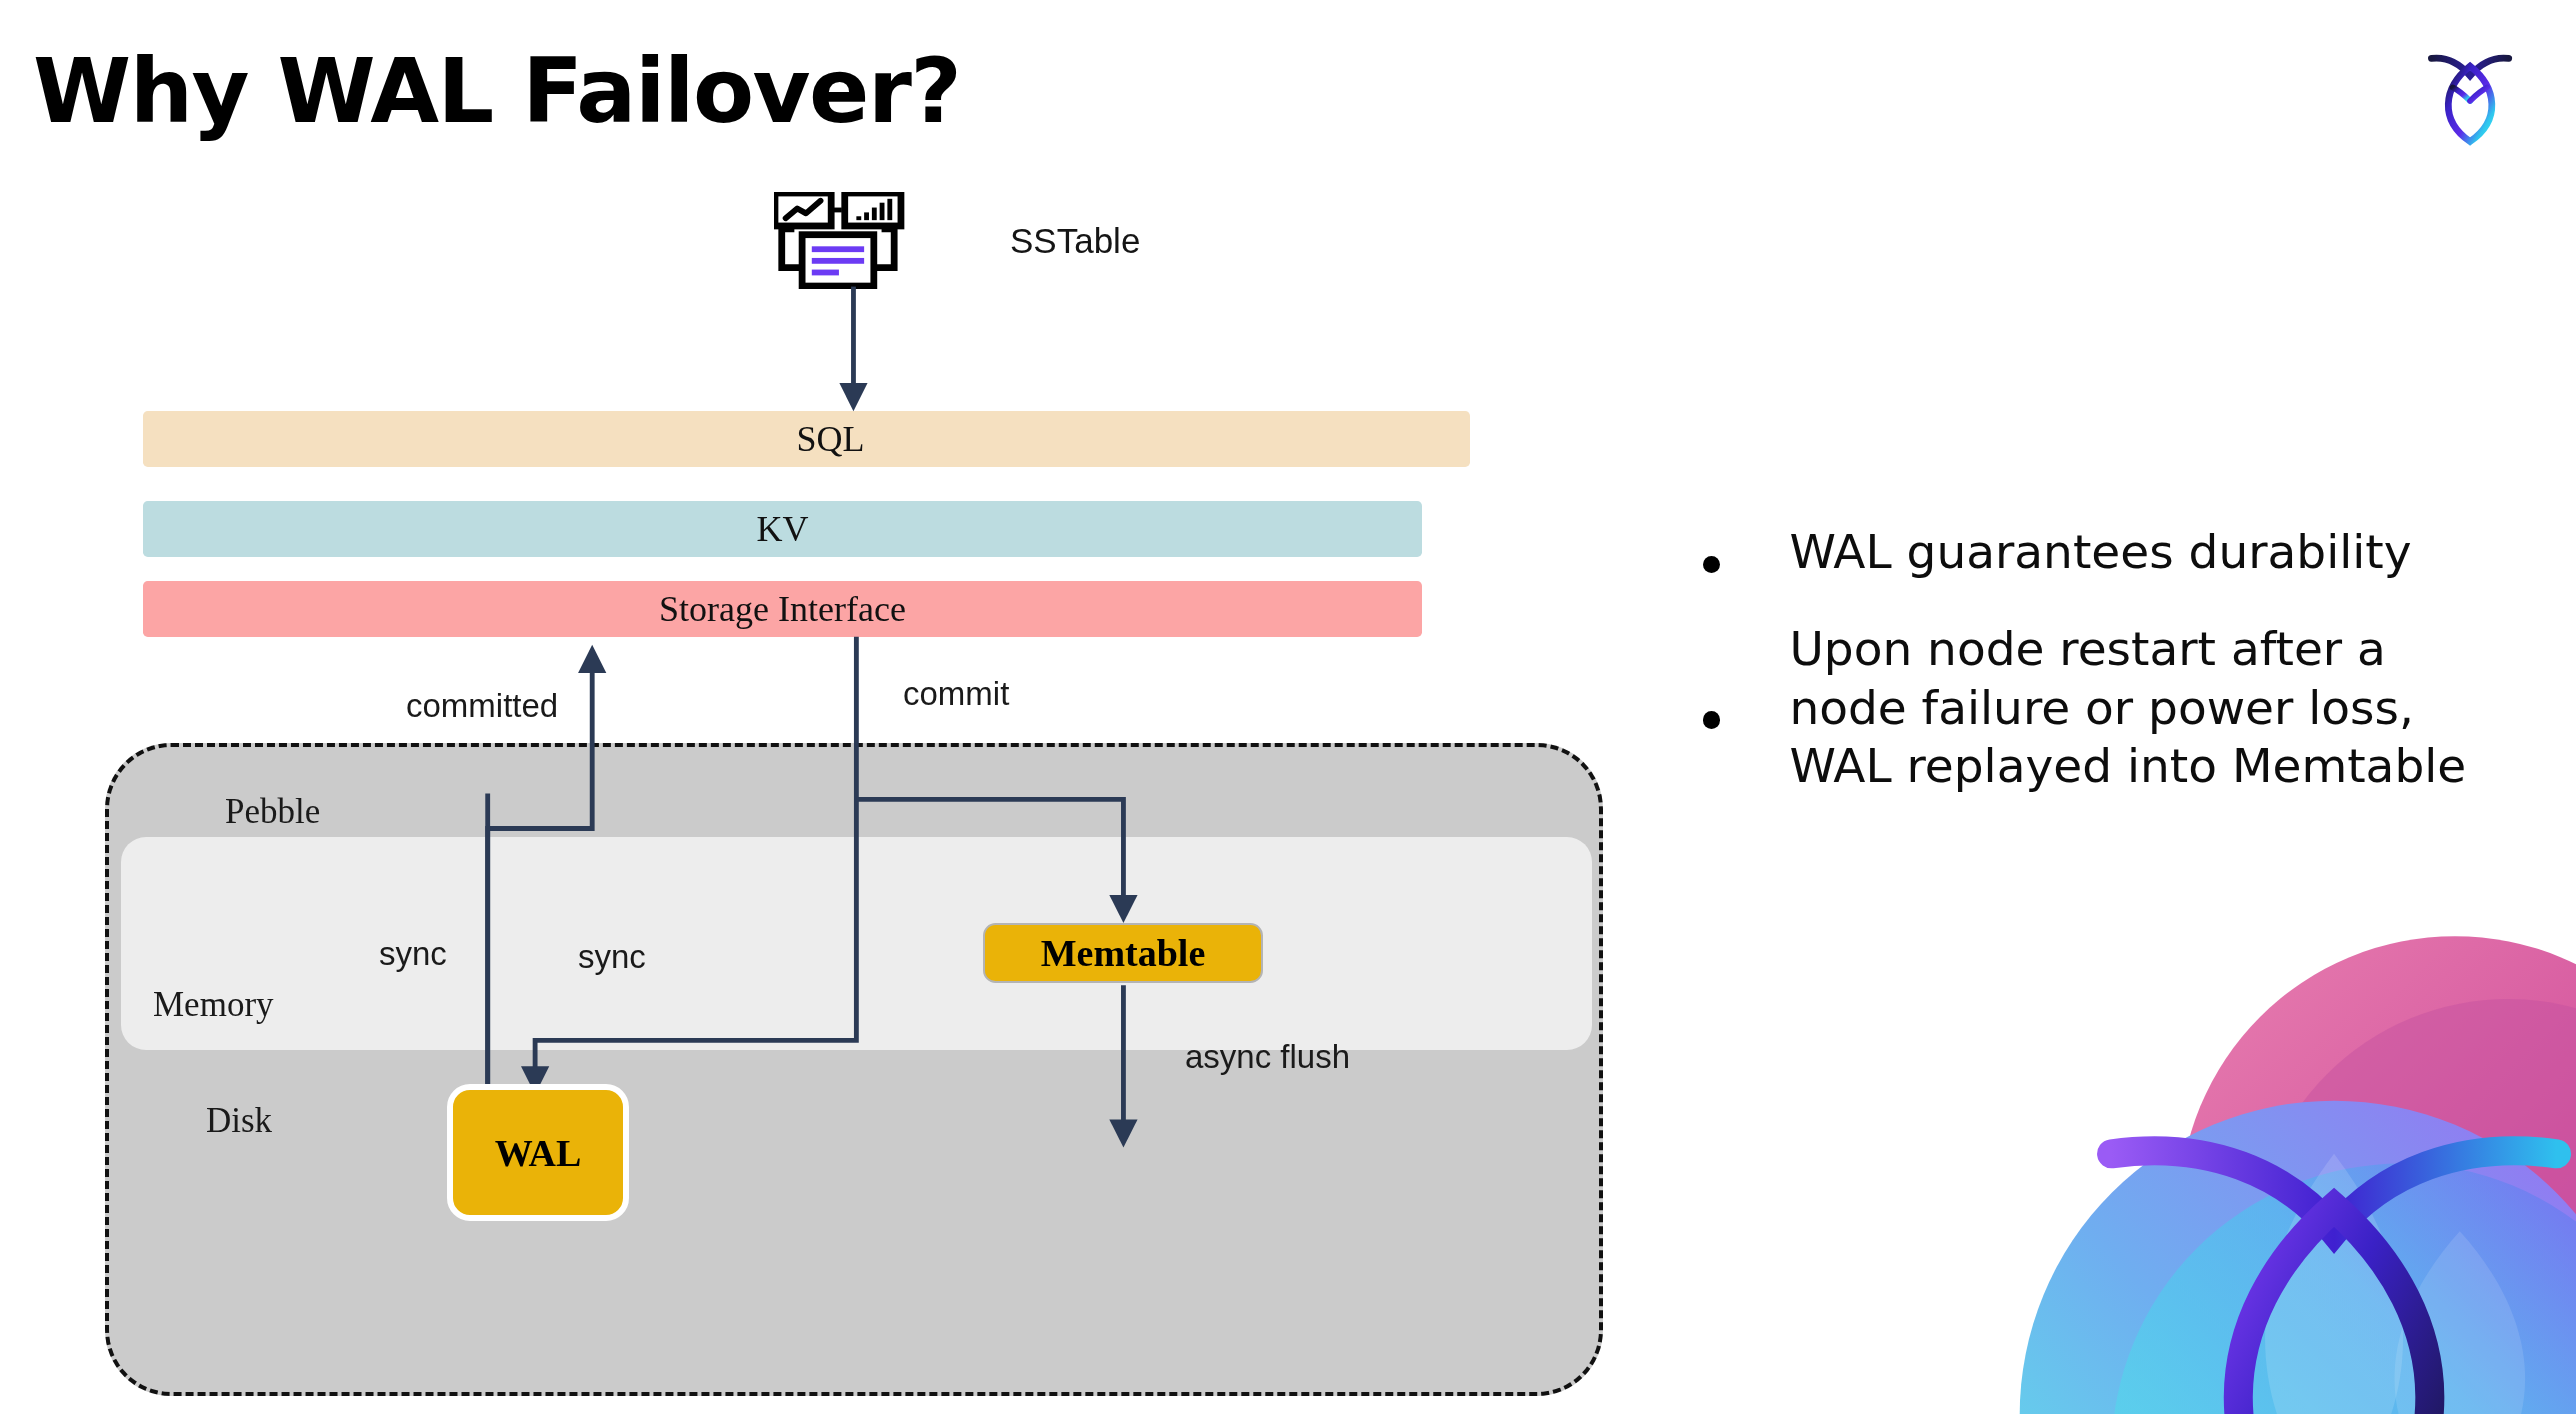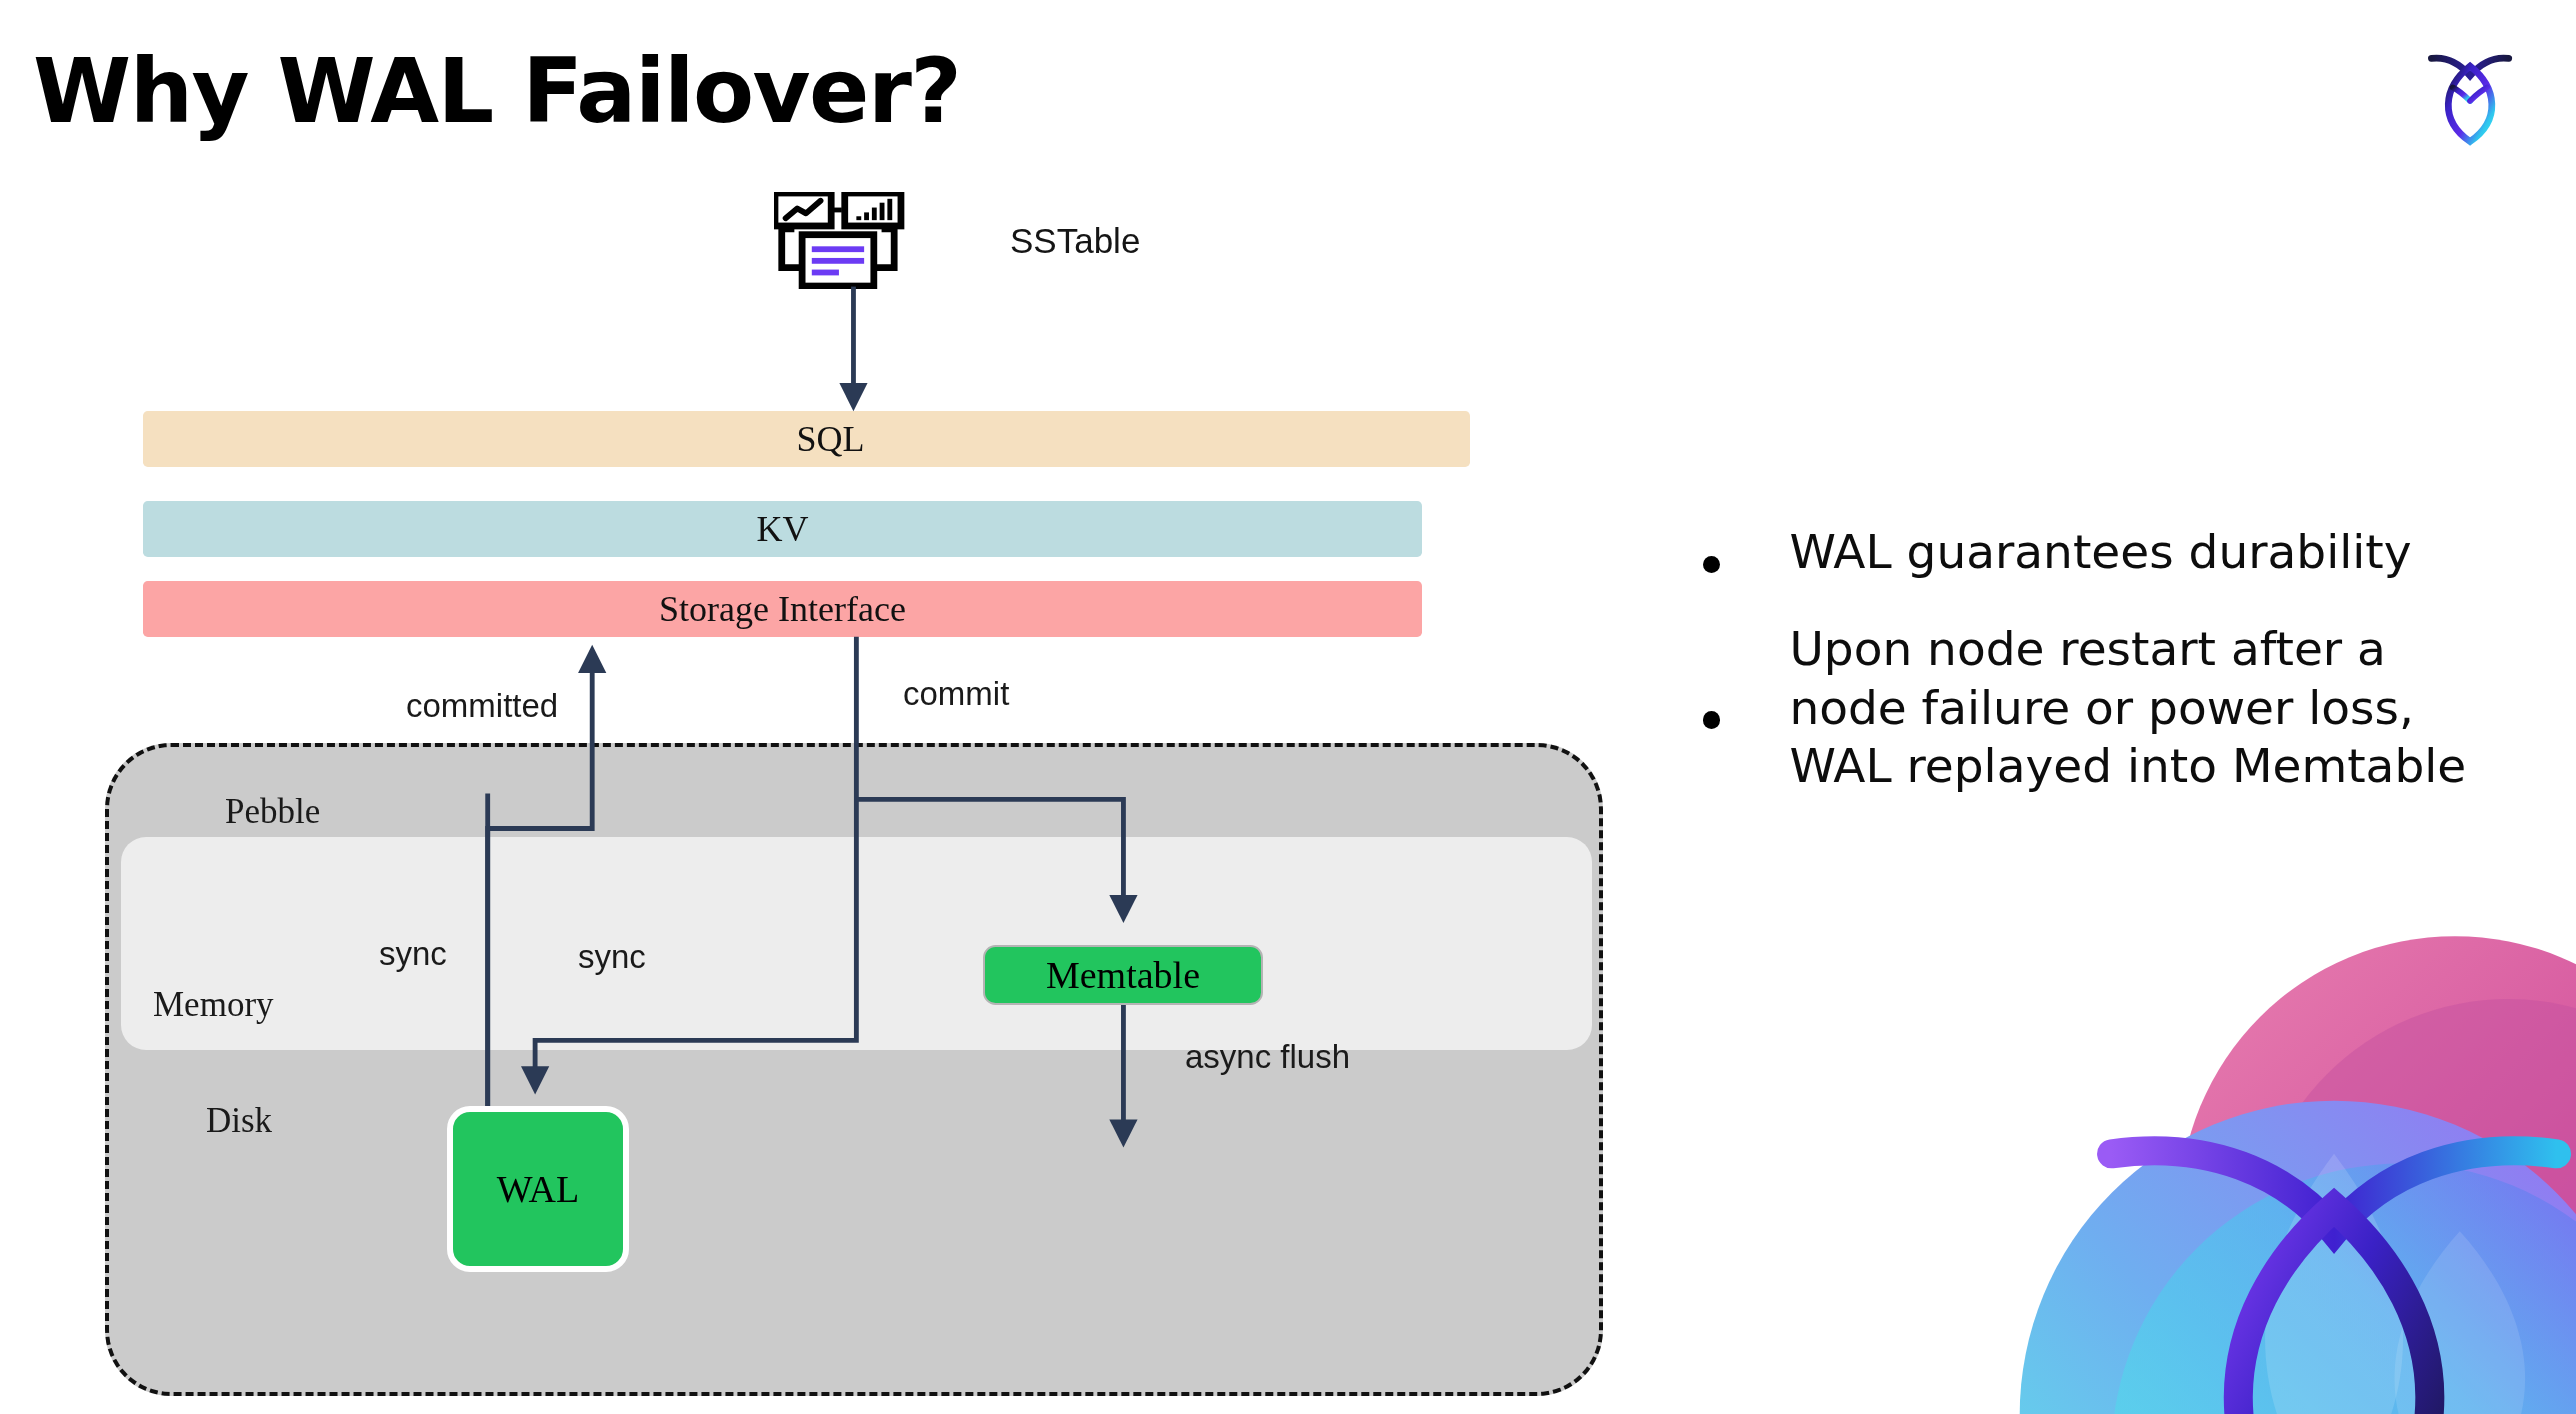--- a/index.html
+++ b/index.html
@@ -106,40 +106,39 @@
     color: #1a1a1a;
     white-space: nowrap;
   }
   #label-pebble { left: 225px; top: 792px; text-align: center; }
   #label-memory { left: 153px; top: 985px; }
   #label-disk   { left: 206px; top: 1101px; }
 
   
   .node-box {
     position: absolute;
-    background: #22c55e;
+    background: #eab308;
     display: flex;
     align-items: center;
     justify-content: center;
     font-family: "Liberation Serif", serif;
-    font-weight: normal;
+    font-weight: bold;
     font-size: 38px;
     color: #000000;
     box-sizing: border-box;
-    margin-top: 22px;
   }
   #node-memtable {
     left: 983px; top: 923px;
     width: 280px; height: 60px;
     border-radius: 12.6px;
     border: 2.9px solid #B4B4B4;
   }
   #node-wal {
     left: 447px; top: 1084px;
-    width: 182px; height: 166px;
+    width: 182px; height: 137px;
     border-radius: 23px;
     border: 6.8px solid #FFFFFF;
   }
   #node-sstable {
     left: 983px; top: 1147px;
     width: 277px; height: 166px;
     border-radius: 23px;
     border: 6.8px solid #FFFFFF;
   }
 

